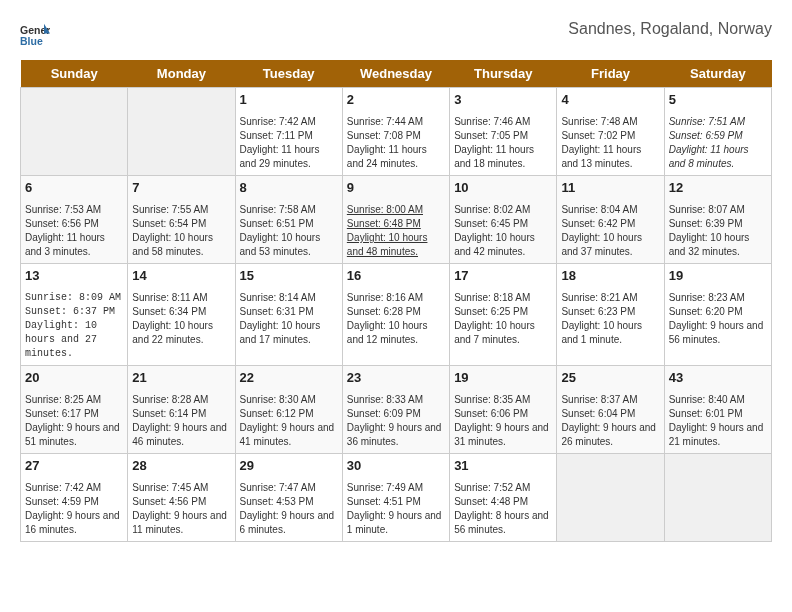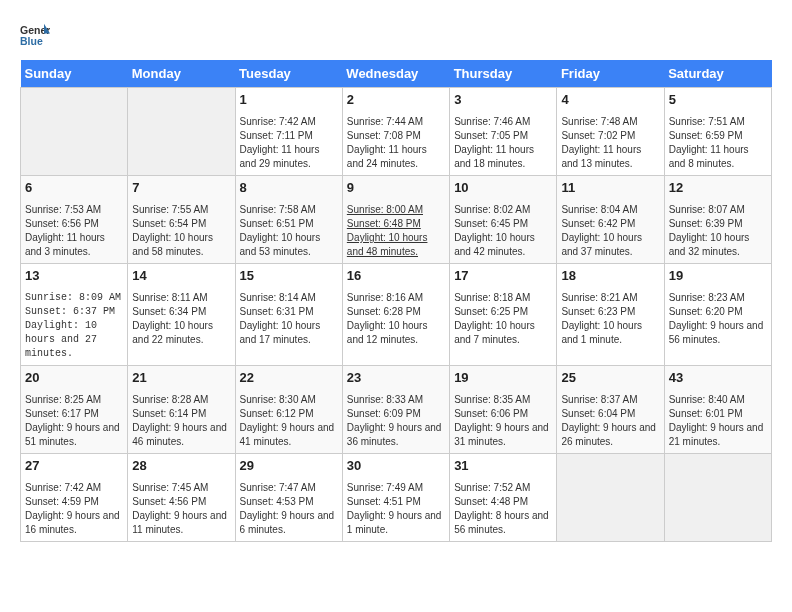--- a/index.html
+++ b/index.html
@@ -37,24 +37,24 @@
     .subtitle {
       font-size: 16px;
       color: #555;
     }
     table {
       width: 100%;
       border-collapse: collapse;
       font-size: 11px;
     }
     thead tr th {
-      background-color: #3b82f6;
+      background-color: #a16207;
       color: #fff;
       padding: 6px 4px;
-      text-align: left;
+      text-align: center;
       font-size: 13px;
       font-weight: bold;
     }
     tbody tr td {
       border: 1px solid #ccc;
       vertical-align: top;
       padding: 4px;
       width: calc(100% / 7);
       min-height: 80px;
       background: #fff;
@@ -84,20 +84,21 @@
 
 <div class="header">
   <div class="logo">
     <svg class="logo-icon" viewBox="0 0 40 40" xmlns="http://www.w3.org/2000/svg">
       <text x="0" y="18" font-size="14" font-weight="bold" fill="#333" font-family="Arial">General</text>
       <text x="0" y="33" font-size="14" font-weight="bold" fill="#2e6da4" font-family="Arial">Blue</text>
       <polygon points="32,5 40,18 32,18" fill="#2e6da4"></polygon>
     </svg>
   </div>
   <div class="title-block">
+    <div class="subtitle">Sandnes, Rogaland, Norway</div>
   </div>
 </div>
 
 <table>
   <thead>
     <tr>
     <th>Sunday</th>
         <th>Monday</th>
         <th>Tuesday</th>
         <th>Wednesday</th>
@@ -129,21 +130,21 @@
 Daylight: 11 hours and 18 minutes.</div>
         </td>
         <td>
           <span class="day-num">4</span>
           <div class="day-info" style="white-space: pre-line;">Sunrise: 7:48 AM
 Sunset: 7:02 PM
 Daylight: 11 hours and 13 minutes.</div>
         </td>
         <td>
           <span class="day-num">5</span>
-          <div class="day-info" style="white-space: pre-line;">Sunrise: 7:51 AM
+          <div class="day-info" style="white-space: pre-line; font-style: italic;">Sunrise: 7:51 AM
 Sunset: 6:59 PM
 Daylight: 11 hours and 8 minutes.</div>
         </td>
       </tr>
       <tr>
         <td>
           <span class="day-num">6</span>
           <div class="day-info" style="white-space: pre-line;">Sunrise: 7:53 AM
 Sunset: 6:56 PM
 Daylight: 11 hours and 3 minutes.</div>

